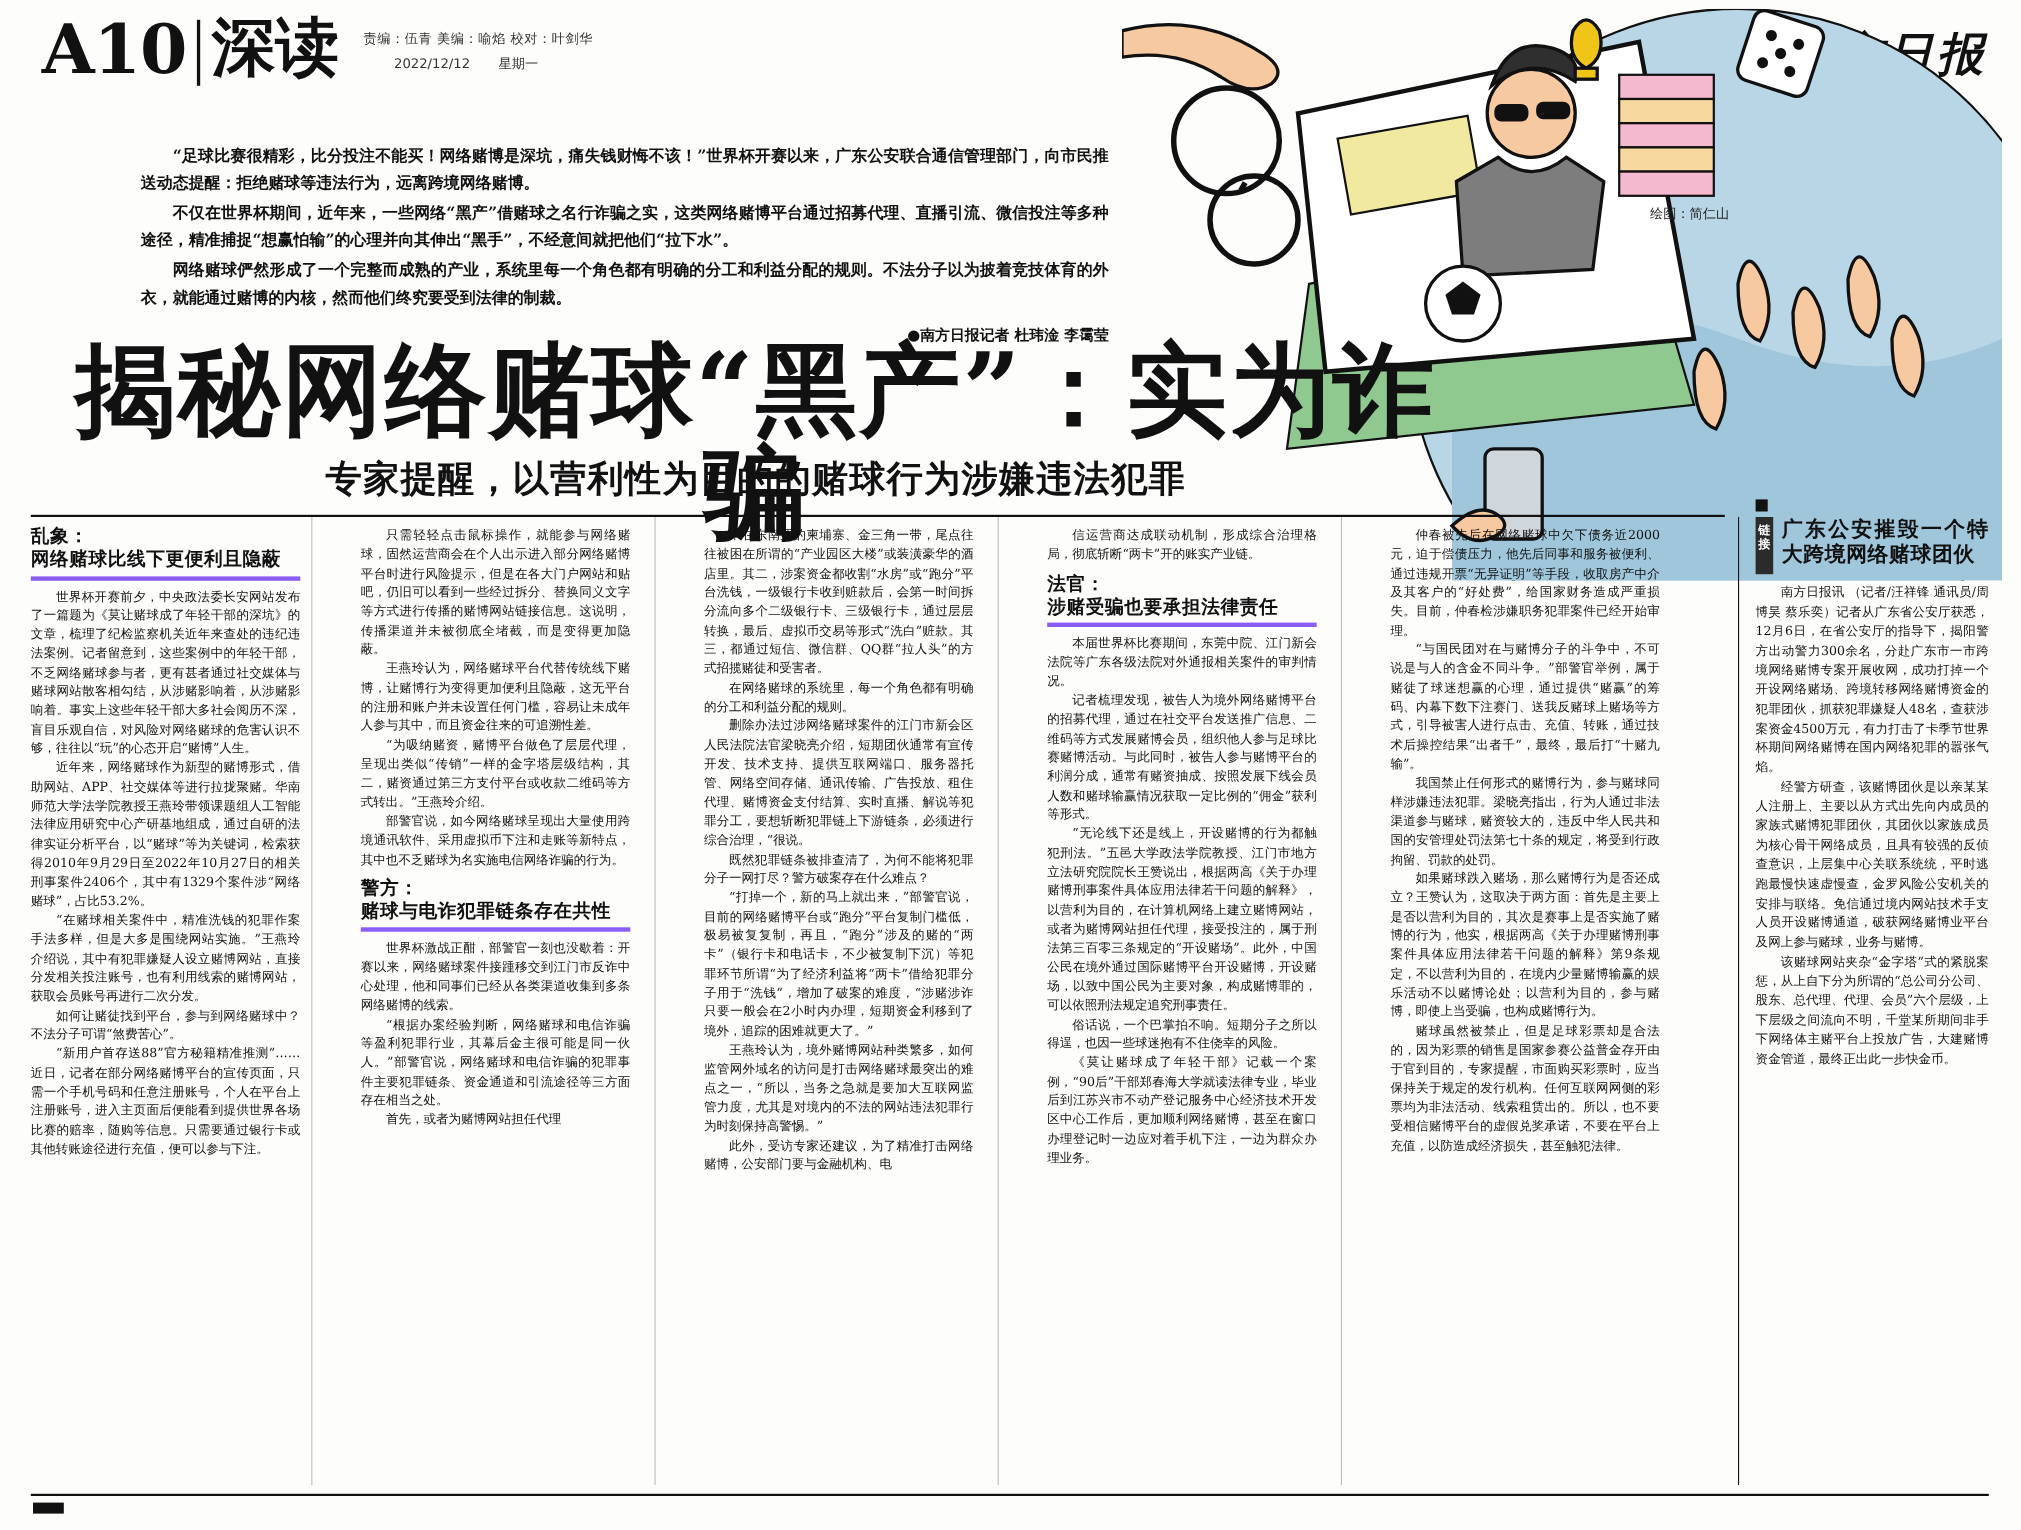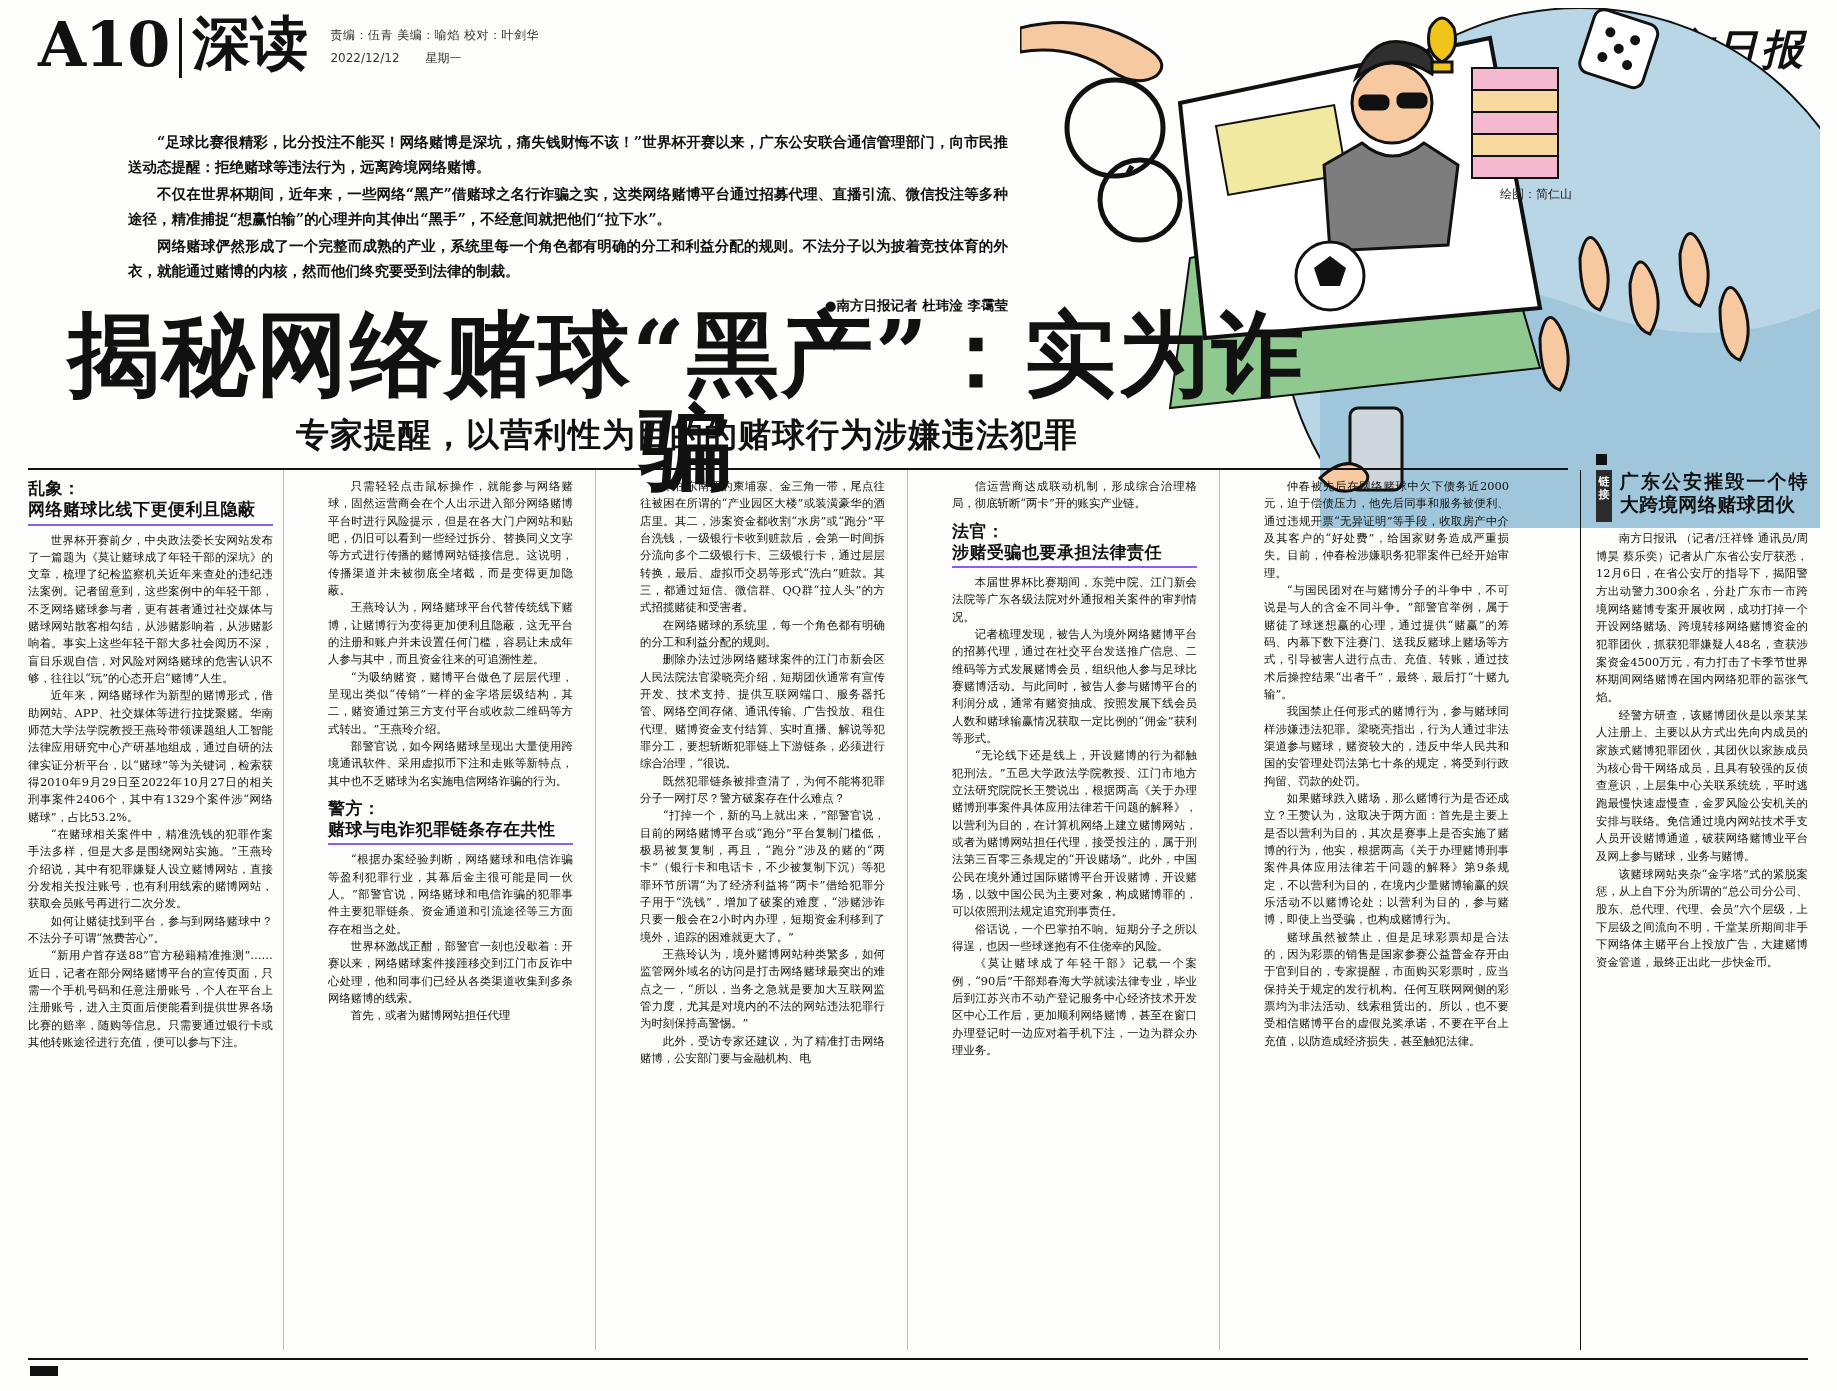--- a/index.html
+++ b/index.html
@@ -13,21 +13,21 @@
   }
   .page{position:relative;width:1837px;height:1391px;}
 
   
   .masthead{position:absolute;left:38px;top:14px;display:flex;align-items:flex-start;}
   .mh-a10{font-family:"DejaVu Serif","Liberation Serif",serif;font-size:62px;font-weight:700;letter-spacing:-1px;line-height:1;text-align:center;}
   .mh-bar{width:3px;background:#111;margin:4px 10px 0 10px;height:60px;}
   .mh-title{font-family:"DejaVu Serif","Liberation Serif",serif;font-size:58px;font-weight:700;line-height:1;}
   .mh-meta{margin-left:22px;margin-top:10px;font-size:12px;line-height:1.9;color:#333;}
   .mh-meta .row1{letter-spacing:.5px;}
-  .mh-date{font-size:12px;color:#333;}
+  .mh-date{font-size:12px;color:#333;text-align:center;}
   .mh-date span{margin-right:22px;}
 
   .mh-right{position:absolute;right:30px;top:22px;font-family:"DejaVu Serif","Liberation Serif",serif;
             font-size:42px;font-weight:700;letter-spacing:4px;font-style:italic;}
 
   
   .lead{position:absolute;left:128px;top:130px;width:880px;font-size:14.5px;line-height:1.72;
         font-family:"DejaVu Serif","Liberation Serif",serif;text-align:justify;font-weight:600;}
   .lead p{margin:0 0 2px 0;text-indent:2em;}
   .lead .byline{text-align:right;margin-top:10px;font-weight:600;font-size:13.5px;}
@@ -50,21 +50,21 @@
   .vrule{position:absolute;top:470px;width:1px;height:880px;background:#bdbdbd;}
 
   
   .cols{position:absolute;left:28px;top:478px;width:1540px;height:878px;}
   .col{position:absolute;top:0;width:230px;height:878px;
        font-family:"DejaVu Serif","Liberation Serif",serif;
        font-size:11.4px;line-height:1.52;text-align:justify;color:#111;}
   .col p{margin:0;text-indent:2em;}
   .sec-title{font-weight:700;font-size:17px;line-height:1.25;margin-bottom:6px;letter-spacing:.5px;}
   .sec-title .t1{display:block;}
-  .sec-title .t2{display:block;border-bottom:2px solid #8b5cf6;padding-bottom:3px;margin-bottom:6px;}
+  .sec-title .t2{display:block;border-bottom:4px solid #8b5cf6;padding-bottom:3px;margin-bottom:6px;}
   .spacer{height:8px;}
 
   
   .side{position:absolute;left:1596px;top:470px;width:212px;height:880px;
         font-family:"DejaVu Serif","Liberation Serif",serif;font-size:11.4px;line-height:1.55;text-align:justify;}
   .side-head{display:flex;align-items:flex-start;margin-bottom:8px;}
   .side-tag{width:26px;height:52px;background:#2b2b2b;color:#fff;font-size:11px;line-height:1.15;
             text-align:center;padding:6px 2px;box-sizing:border-box;margin-right:8px;font-weight:700;}
   .side-title{font-weight:700;font-size:19px;line-height:1.22;letter-spacing:.5px;}
   .side-sq{position:absolute;left:0;top:-16px;width:11px;height:11px;background:#111;}
@@ -206,22 +206,22 @@
     <div class="col" style="left:300px;width:245px">
       <p>只需轻轻点击鼠标操作，就能参与网络赌球，固然运营商会在个人出示进入部分网络赌博平台时进行风险提示，但是在各大门户网站和贴吧，仍旧可以看到一些经过拆分、替换同义文字等方式进行传播的赌博网站链接信息。这说明，传播渠道并未被彻底全堵截，而是变得更加隐蔽。</p>
       <p>王燕玲认为，网络赌球平台代替传统线下赌博，让赌博行为变得更加便利且隐蔽，这无平台的注册和账户并未设置任何门槛，容易让未成年人参与其中，而且资金往来的可追溯性差。</p>
       <p>“为吸纳赌资，赌博平台做色了层层代理，呈现出类似“传销”一样的金字塔层级结构，其二，赌资通过第三方支付平台或收款二维码等方式转出。”王燕玲介绍。</p>
       <p>部警官说，如今网络赌球呈现出大量使用跨境通讯软件、采用虚拟币下注和走账等新特点，其中也不乏赌球为名实施电信网络诈骗的行为。</p>
       <div class="spacer"></div>
       <div class="sec-title">
         <span class="t1">警方：</span>
         <span class="t2">赌球与电诈犯罪链条存在共性</span>
       </div>
+      <p>世界杯激战正酣，部警官一刻也没歇着：开赛以来，网络赌球案件接踵移交到江门市反诈中心处理，他和同事们已经从各类渠道收集到多条网络赌博的线索。</p>
       <p>“根据办案经验判断，网络赌球和电信诈骗等盈利犯罪行业，其幕后金主很可能是同一伙人。”部警官说，网络赌球和电信诈骗的犯罪事件主要犯罪链条、资金通道和引流途径等三方面存在相当之处。</p>
-      <p>世界杯激战正酣，部警官一刻也没歇着：开赛以来，网络赌球案件接踵移交到江门市反诈中心处理，他和同事们已经从各类渠道收集到多条网络赌博的线索。</p>
       <p>首先，或者为赌博网站担任代理</p>
     </div>
 
     <div class="col" style="left:612px;width:245px">
       <p>中在东南亚的柬埔寨、金三角一带，尾点往往被困在所谓的“产业园区大楼”或装潢豪华的酒店里。其二，涉案资金都收割“水房”或“跑分”平台洗钱，一级银行卡收到赃款后，会第一时间拆分流向多个二级银行卡、三级银行卡，通过层层转换，最后、虚拟币交易等形式“洗白”赃款。其三，都通过短信、微信群、QQ群“拉人头”的方式招揽赌徒和受害者。</p>
       <p>在网络赌球的系统里，每一个角色都有明确的分工和利益分配的规则。</p>
       <p>删除办法过涉网络赌球案件的江门市新会区人民法院法官梁晓亮介绍，短期团伙通常有宣传开发、技术支持、提供互联网端口、服务器托管、网络空间存储、通讯传输、广告投放、租住代理、赌博资金支付结算、实时直播、解说等犯罪分工，要想斩断犯罪链上下游链条，必须进行综合治理，“很说。</p>
       <p>既然犯罪链条被排查清了，为何不能将犯罪分子一网打尽？警方破案存在什么难点？</p>
       <p>“打掉一个，新的马上就出来，”部警官说，目前的网络赌博平台或“跑分”平台复制门槛低，极易被复复制，再且，“跑分”涉及的赌的“两卡”（银行卡和电话卡，不少被复制下沉）等犯罪环节所谓“为了经济利益将“两卡”借给犯罪分子用于“洗钱”，增加了破案的难度，“涉赌涉诈只要一般会在2小时内办理，短期资金利移到了境外，追踪的困难就更大了。”</p>
       <p>王燕玲认为，境外赌博网站种类繁多，如何监管网外域名的访问是打击网络赌球最突出的难点之一，“所以，当务之急就是要加大互联网监管力度，尤其是对境内的不法的网站违法犯罪行为时刻保持高警惕。”</p>

